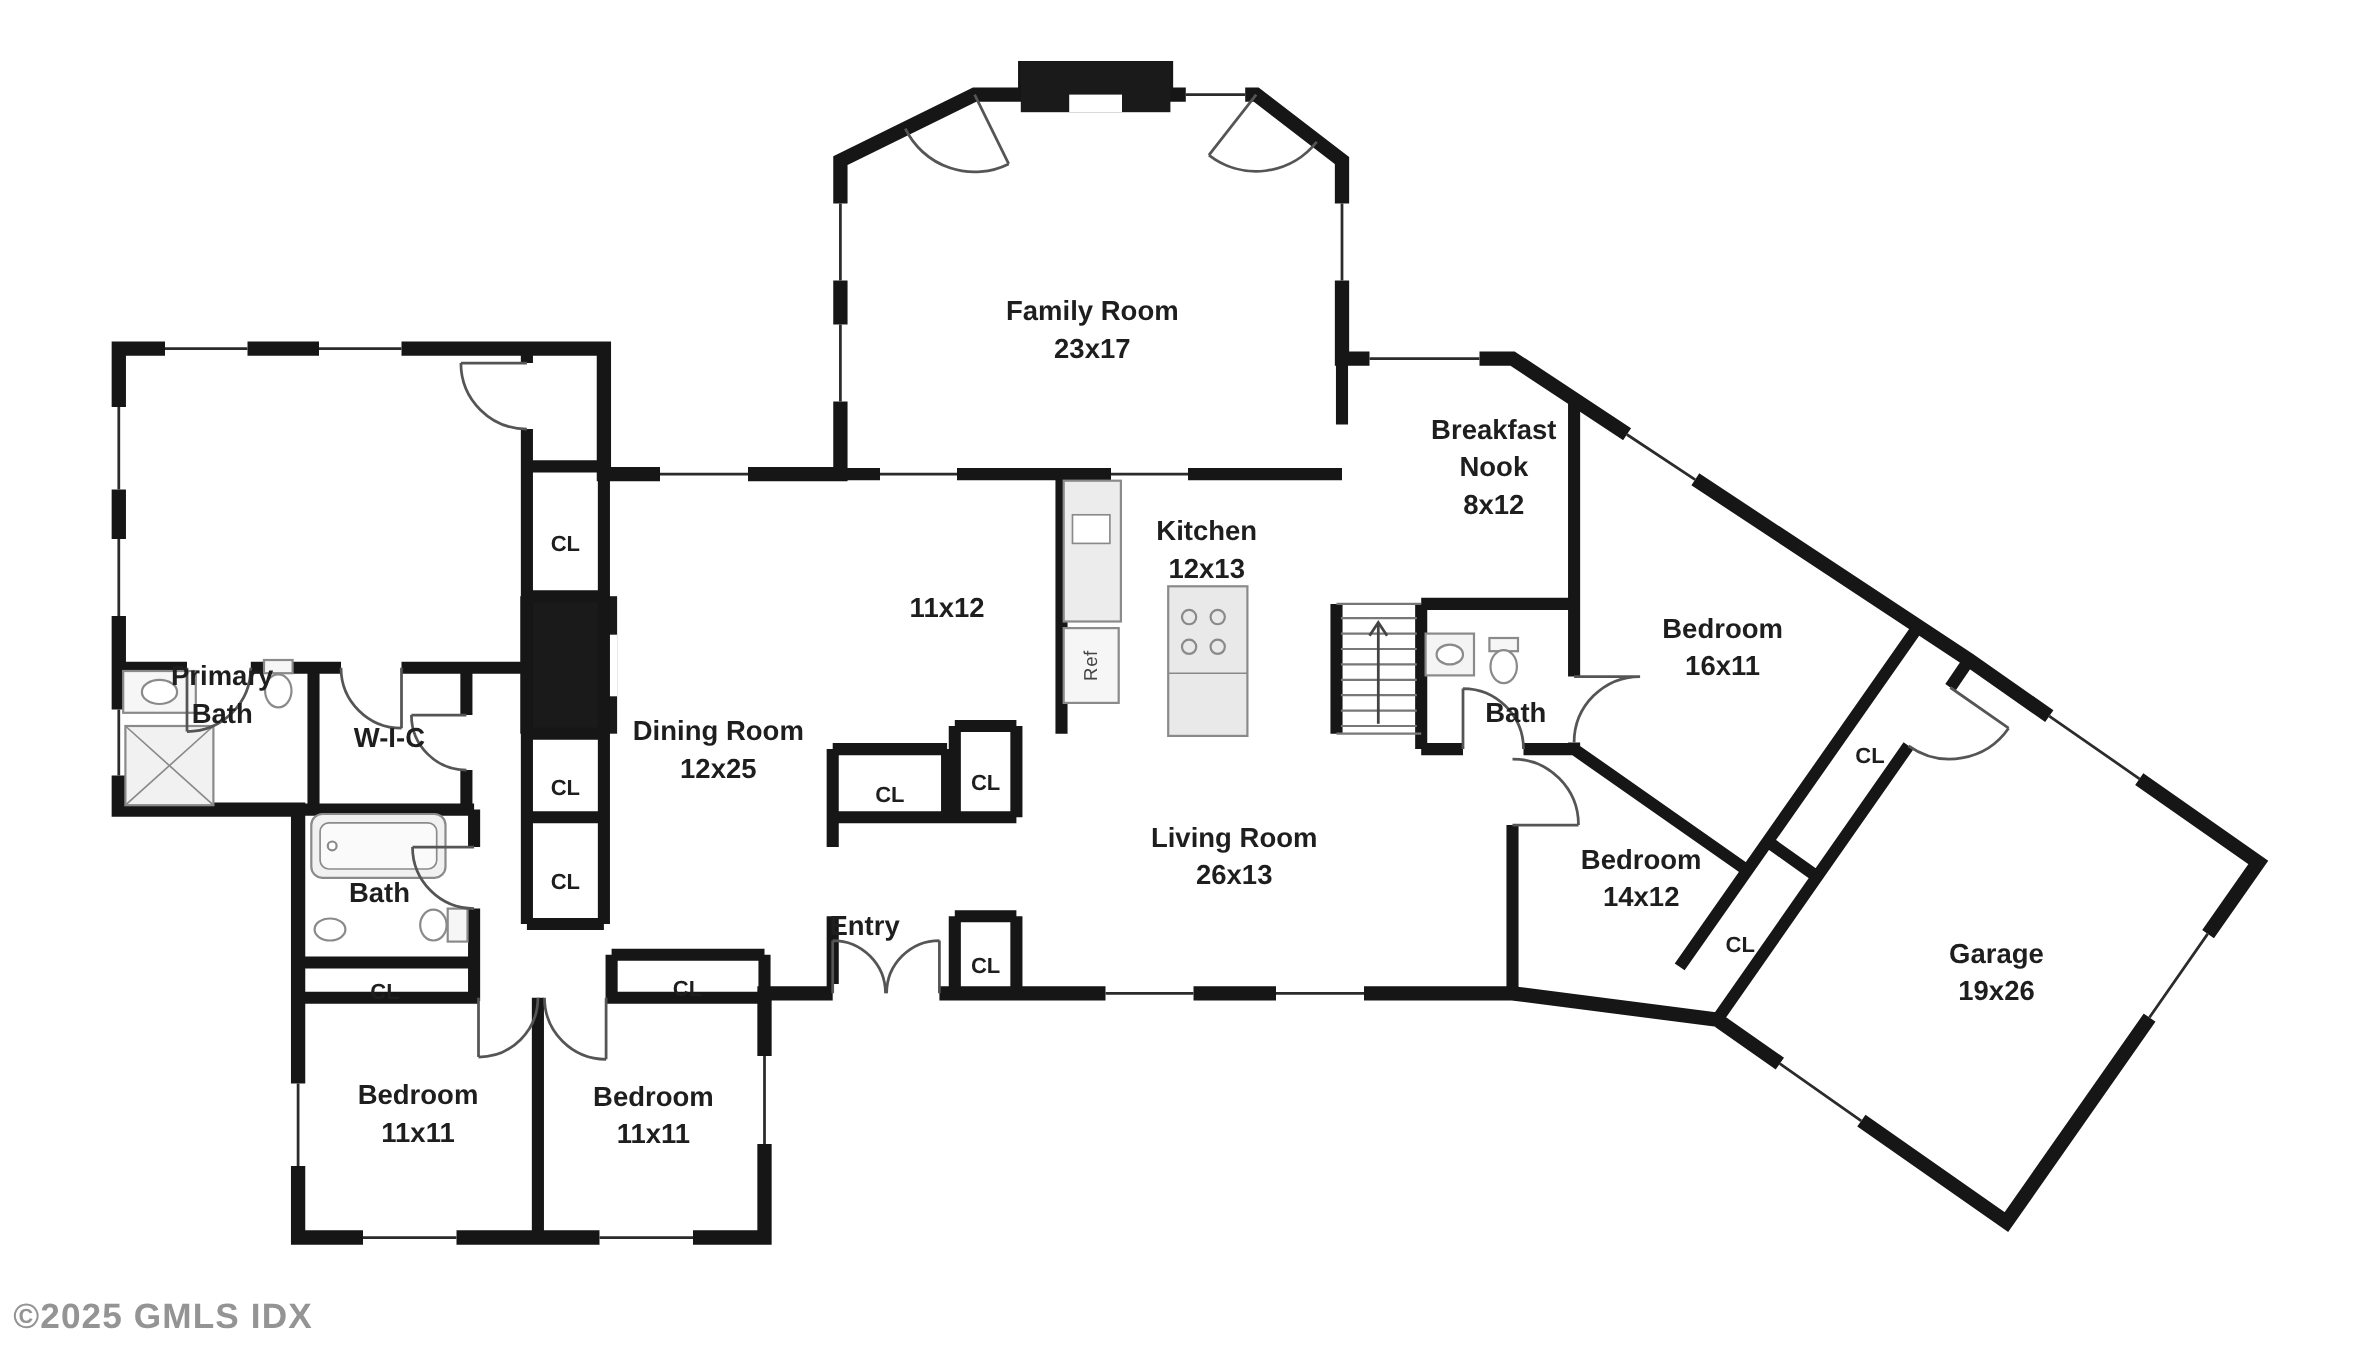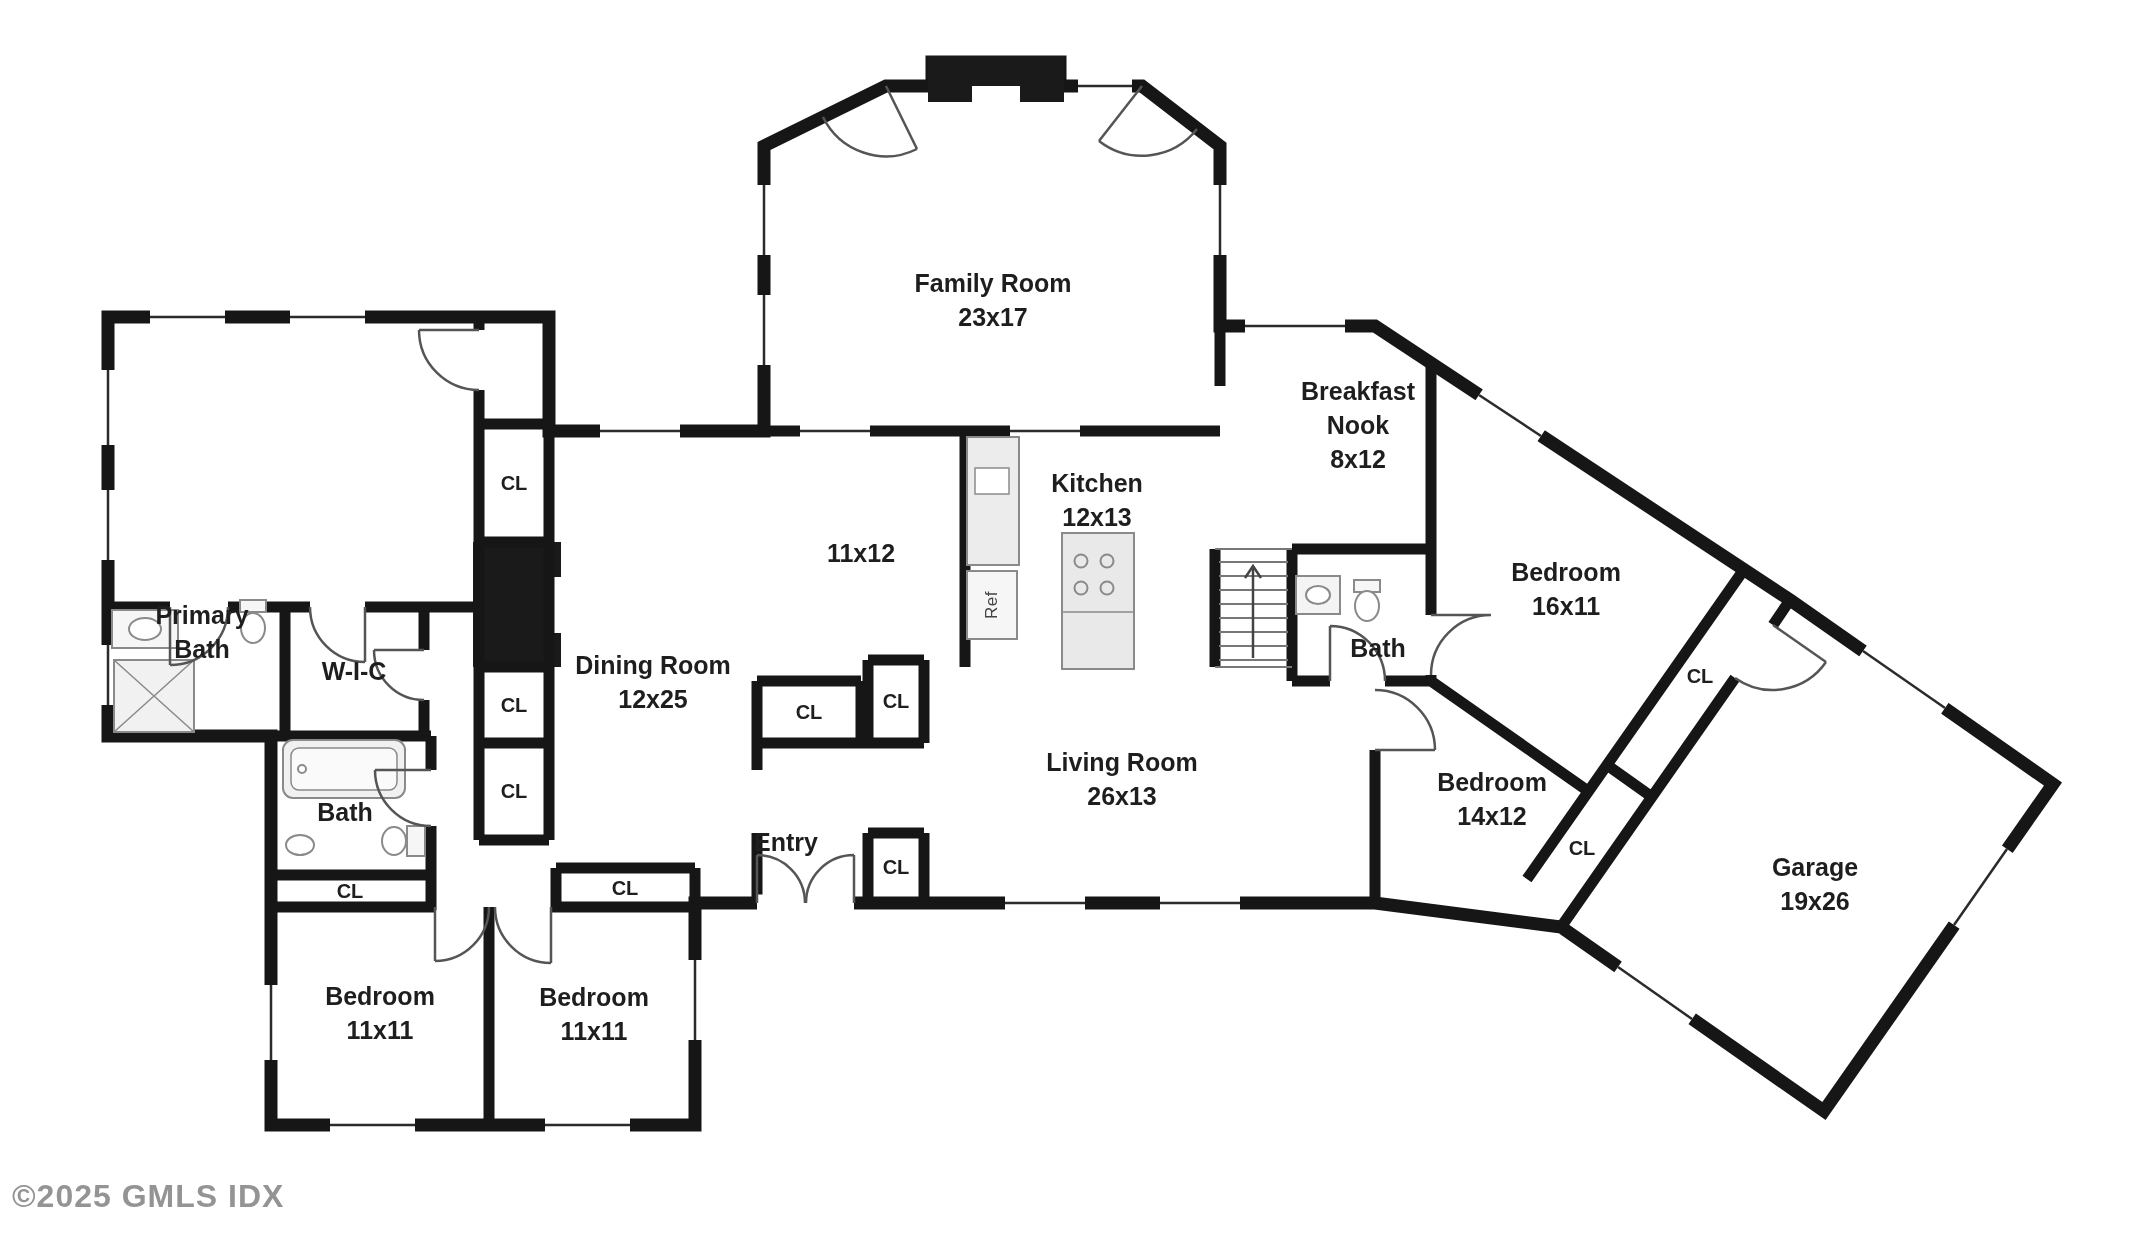--- a/index.html
+++ b/index.html
@@ -22,20 +22,21 @@
     white-space:nowrap;
   }
   .lbl .nm,.lbl .dm{display:block;}
   .wrap{white-space:normal;}
   .cl{
     position:absolute;
     transform:translate(-50%,-50%);
     color:#1e1e1e;
     font-size:20px;
     font-weight:600;
+    margin-top:12px;
   }
   .ref{
     position:absolute;
     transform:translate(-50%,-50%) rotate(-90deg);
     color:#444444;
     font-size:17px;
     font-weight:400;
     letter-spacing:.5px;
   }
   .watermark{

